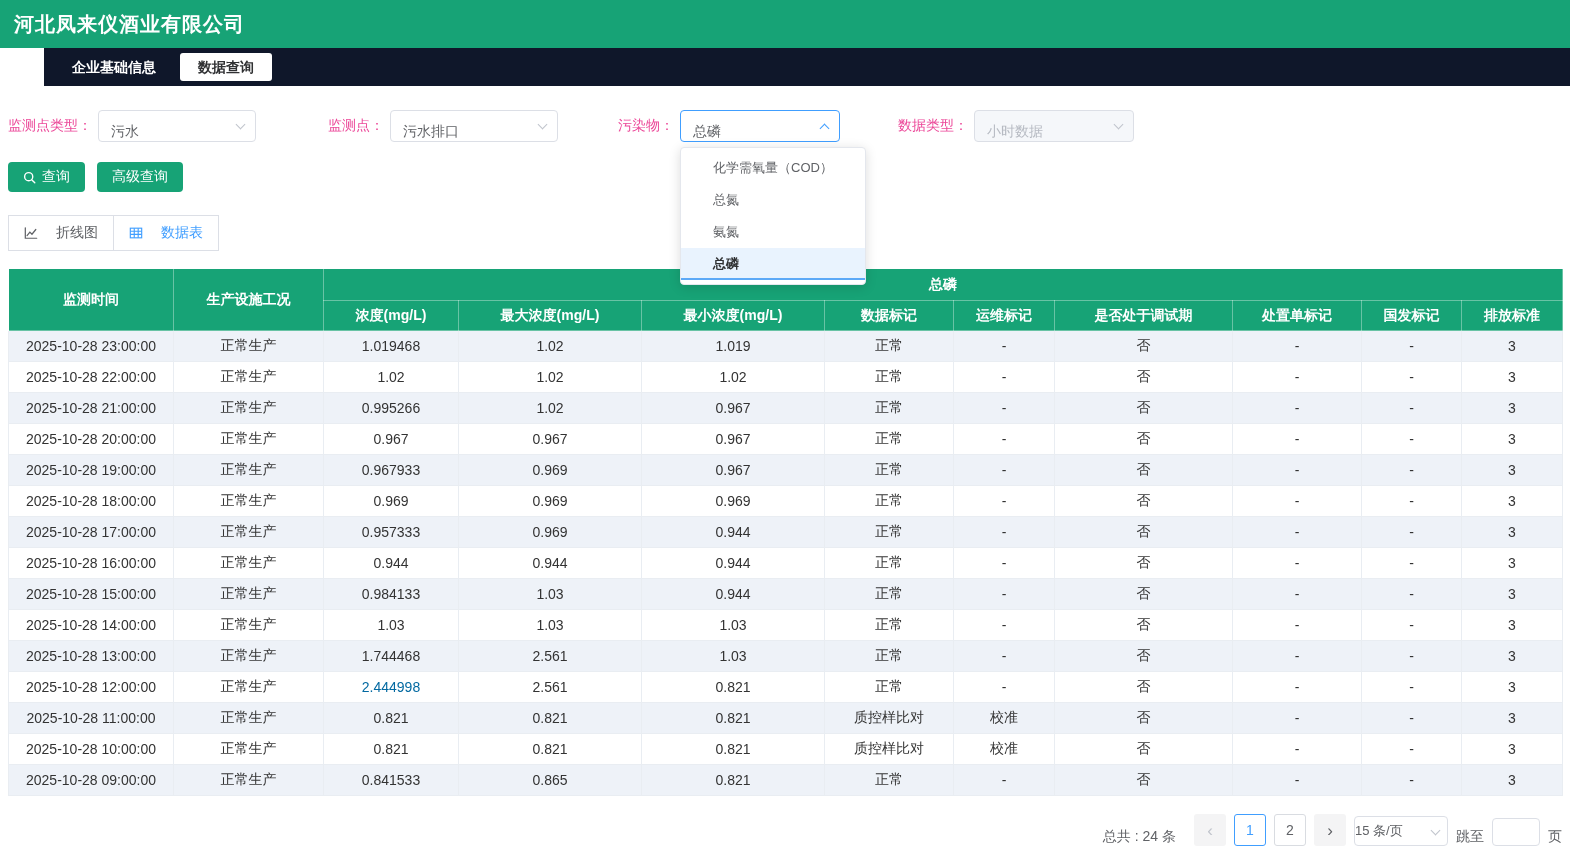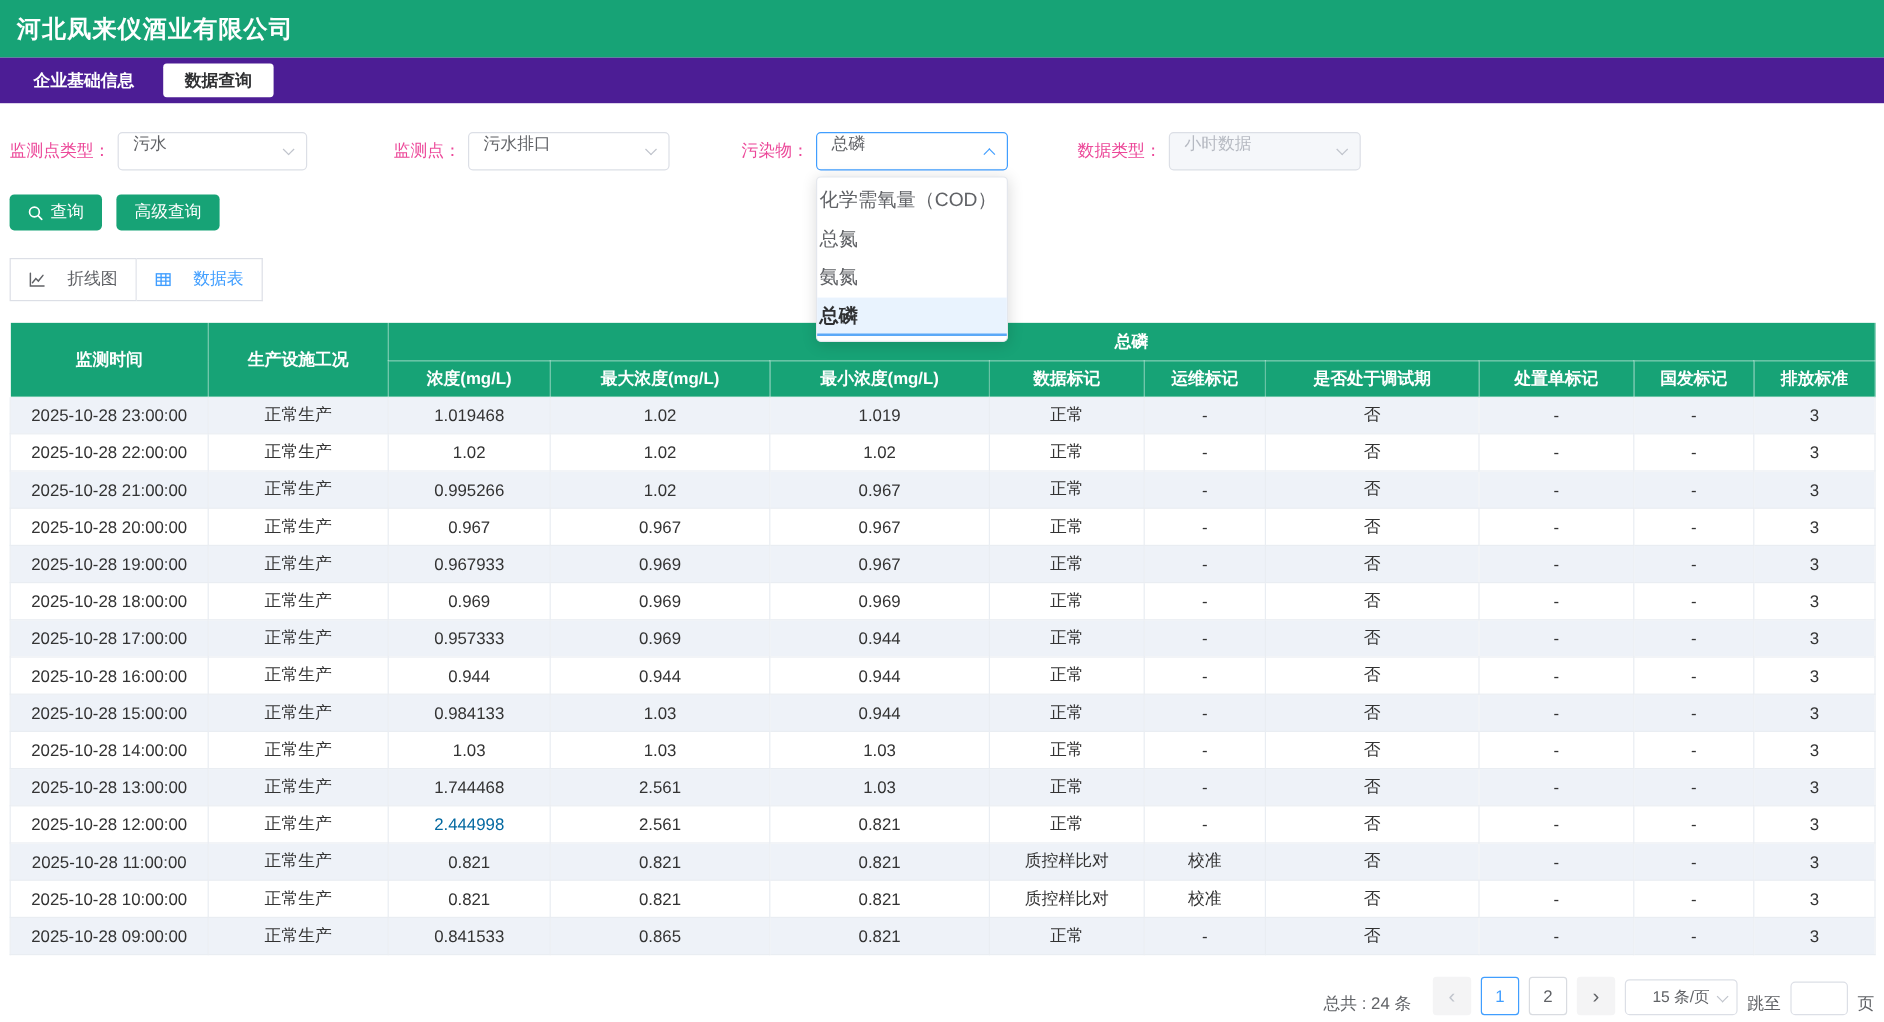--- a/index.html
+++ b/index.html
@@ -1,45 +1,45 @@
 <!DOCTYPE html>
 <html><head>
 <meta charset="utf-8">
 <style>
   * { margin:0; padding:0; box-sizing:border-box; }
   html,body { width:1570px; height:852px; overflow:hidden; background:#fff;
               font-family:"Liberation Sans","DejaVu Sans",sans-serif; }
   .topbar { height:48px; background:#17a376; display:flex; align-items:center; padding-left:14px; }
   .topbar h1 { color:#fff; font-size:20px; font-weight:700; letter-spacing:1px; }
-  .navbar { height:38px; background:#4c1d95; display:flex; align-items:center; padding-left:10px; gap:6px; }
+  .navbar { height:38px; background:#0f172a; display:flex; align-items:center; padding-left:10px; gap:6px;margin-left:44px; }
   .nav-tab { color:#fff; font-size:14px; font-weight:600; height:28px; line-height:28px; padding:0 18px; cursor:pointer; }
   .nav-tab.active { background:#fff; color:#303133; border-radius:3px; }
   .content { padding:0 8px; position:relative; }
 
   
   .filters { position:relative; margin-top:24px; height:32px; }
   .filter-group { position:absolute; top:0; height:32px; display:flex; align-items:center; }
   .flabel { font-size:14px; color:#ec4899; font-weight:400; margin-right:6px; white-space:nowrap; }
   .select { position:relative; height:32px; background:#fff; border:1px solid #dcdfe6; border-radius:4px;
-            display:flex; align-items:flex-start; padding:0 26px 0 12px; font-size:14px; color:#606266; cursor:pointer; }
+            display:flex; align-items:flex-end; padding:0 26px 0 12px; font-size:14px; color:#606266; cursor:pointer; }
   .select.focused { border-color:#409eff; }
   .select.disabled { background:#f5f7fa; color:#b6bac2; cursor:not-allowed; }
   .chev { display:inline-block; width:7px; height:7px; border-right:1.6px solid #c0c4cc; border-bottom:1.6px solid #c0c4cc; }
   .select .chev { position:absolute; right:11px; }
   .chev.down { transform:rotate(45deg); top:10px; }
   .chev.up { transform:rotate(-135deg); border-color:#409eff; top:14px; }
   .date-picker { width:156px; height:32px; background:#fff; border:1px solid #dcdfe6; border-radius:4px;
                  display:flex; align-items:center; justify-content:space-between; padding:0 10px 0 12px;
                  font-size:14px; color:#606266; cursor:pointer; }
 
   
   .dropdown-panel { position:absolute; top:37px; left:0; min-width:160px; background:#fff; border:1px solid #e4e7ed;
                     border-radius:4px; box-shadow:0 2px 12px rgba(0,0,0,0.14); padding:4px 0; z-index:30; }
   .dropdown-panel ul { list-style:none; }
-  .dd-item { height:32px; line-height:32px; padding:0 2px; font-size:16px; color:#606266; white-space:nowrap; cursor:pointer; }
+  .dd-item { height:32px; line-height:32px; padding:0 32px; font-size:13px; color:#606266; white-space:nowrap; cursor:pointer; }
   .dd-item.selected { background:#e9f3fe; color:#303133; font-weight:600; box-shadow:inset 0 -2px 0 #5ca9f7; }
 
   
   .actions-row { margin-top:20px; height:30px; display:flex; gap:12px;align-items:center; }
   .btn-green { height:30px; background:#17a376; color:#fff; border:none; border-radius:4px; padding:0 15px;
                font-size:14px; display:inline-flex; align-items:center; gap:6px; cursor:pointer;
                font-family:inherit; }
 
   
   .view-tabs { margin-top:23px; display:flex; }
@@ -64,21 +64,21 @@
                 font-size:14px; color:#606266; }
   .total { margin-right:10px; }
   .pg-nav { width:32px; height:32px; background:#f4f4f5; border:none; border-radius:3px; font-size:17px;
             color:#606266; cursor:pointer; line-height:1; font-family:inherit; }
   .pg-nav.prev { color:#c0c4cc; }
   .pager-pages { display:inline-flex; gap:8px; }
   .pg-btn { min-width:32px; height:32px; background:#fff; border:1px solid #d9dce1; border-radius:3px;
             font-size:14px; color:#606266; cursor:pointer; font-family:inherit; }
   .pg-btn.active { border-color:#409eff; color:#409eff; }
   .size-select { position:relative; width:94px; height:30px; background:#fff; border:1px solid #dcdfe6;
-                 border-radius:4px; display:flex; align-items:center; padding:0 22px 0 22px; font-size:13px;
+                 border-radius:4px; display:flex; align-items:center; padding:0 22px 0 0; font-size:13px;
                  color:#606266; cursor:pointer; }
   .size-select .chev { position:absolute; right:8px; top:10px; }
   .jump-input { width:48px; height:28px; border:1px solid #dcdfe6; border-radius:4px; outline:none;
                 font-size:14px; text-align:center; color:#606266; }
 </style>
 </head>
 <body>
 
 <div class="app">
 

